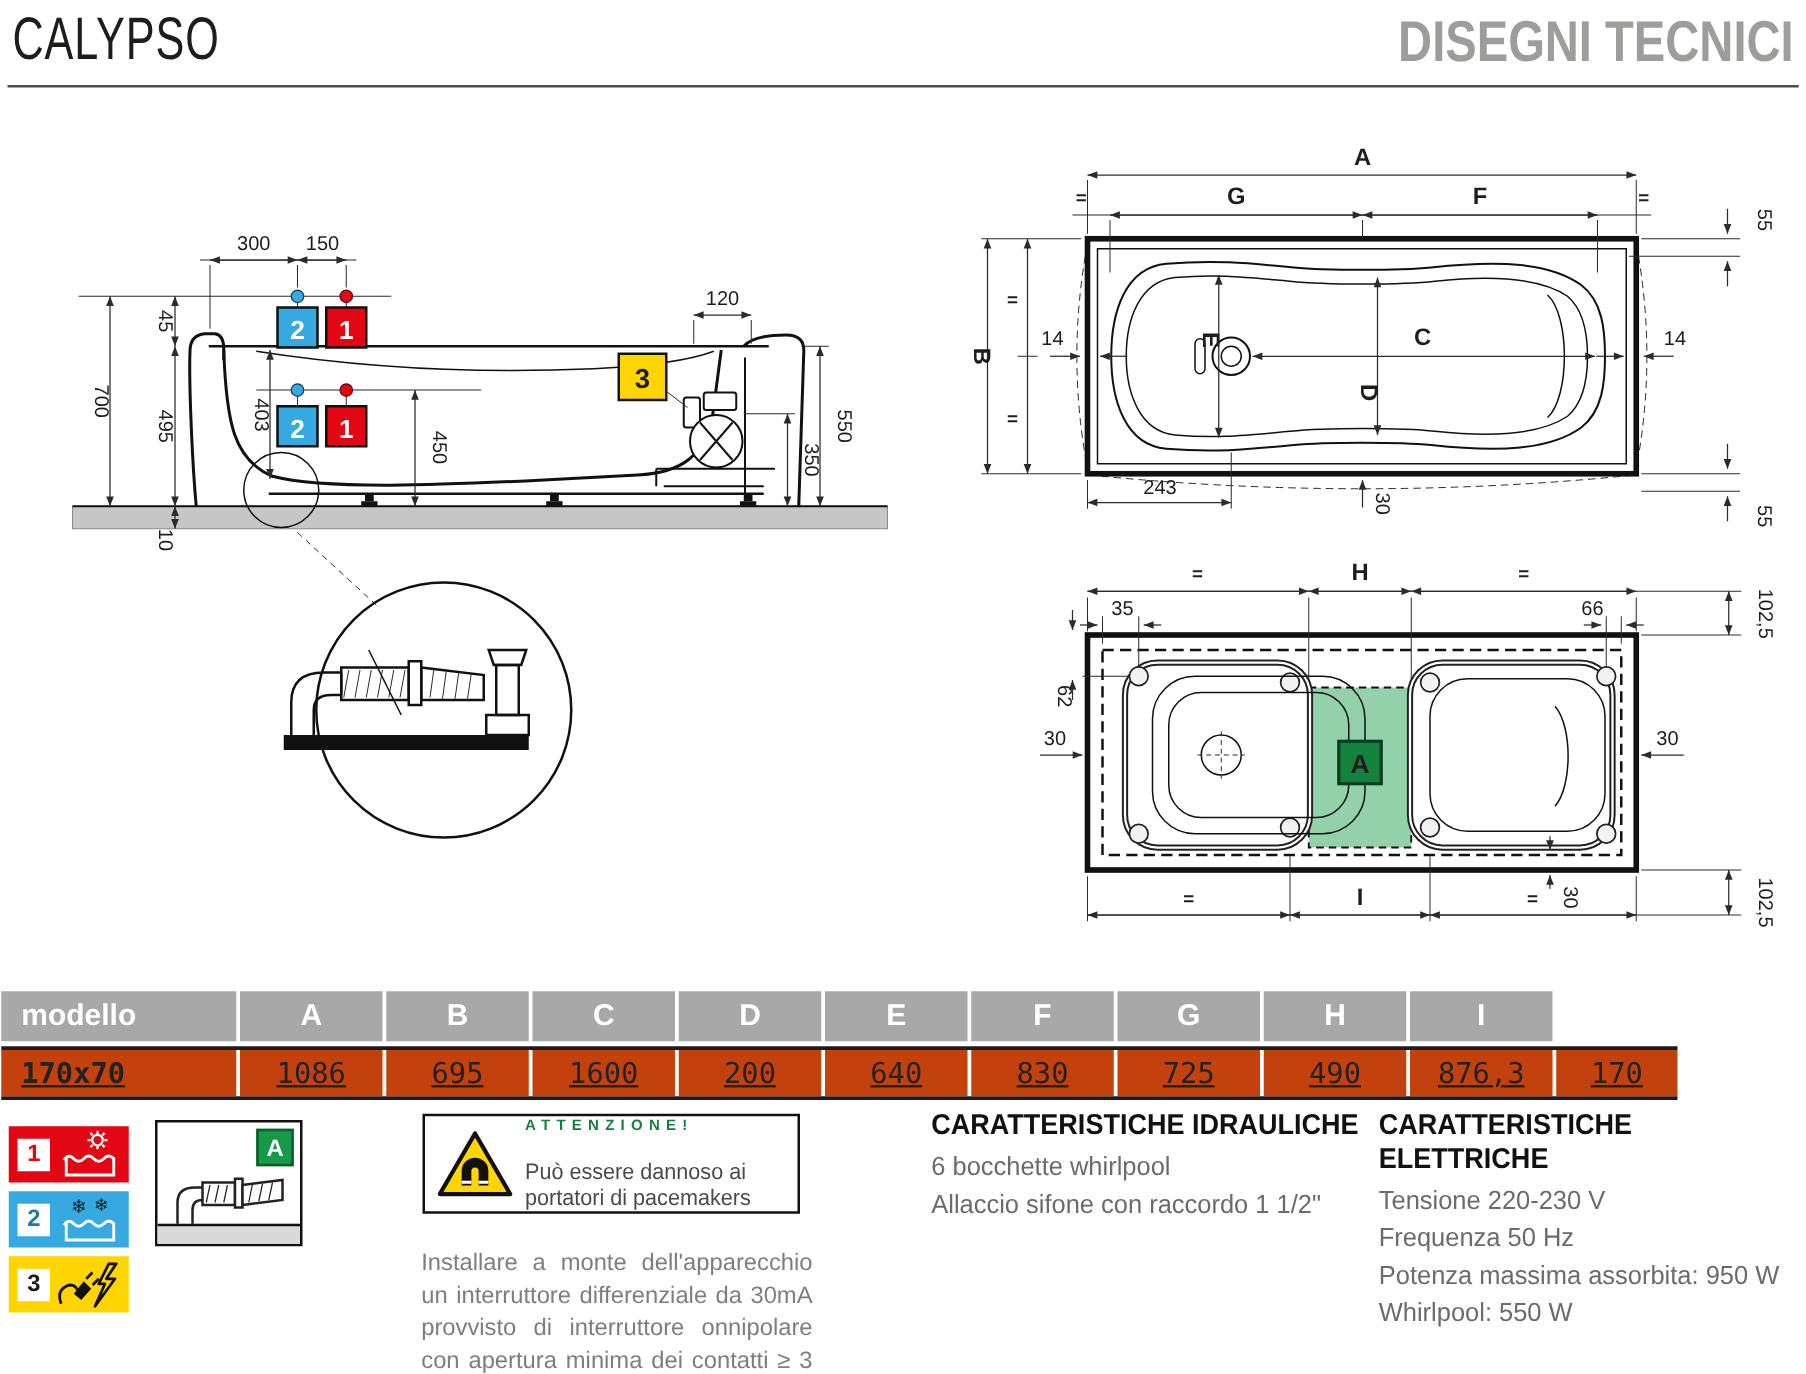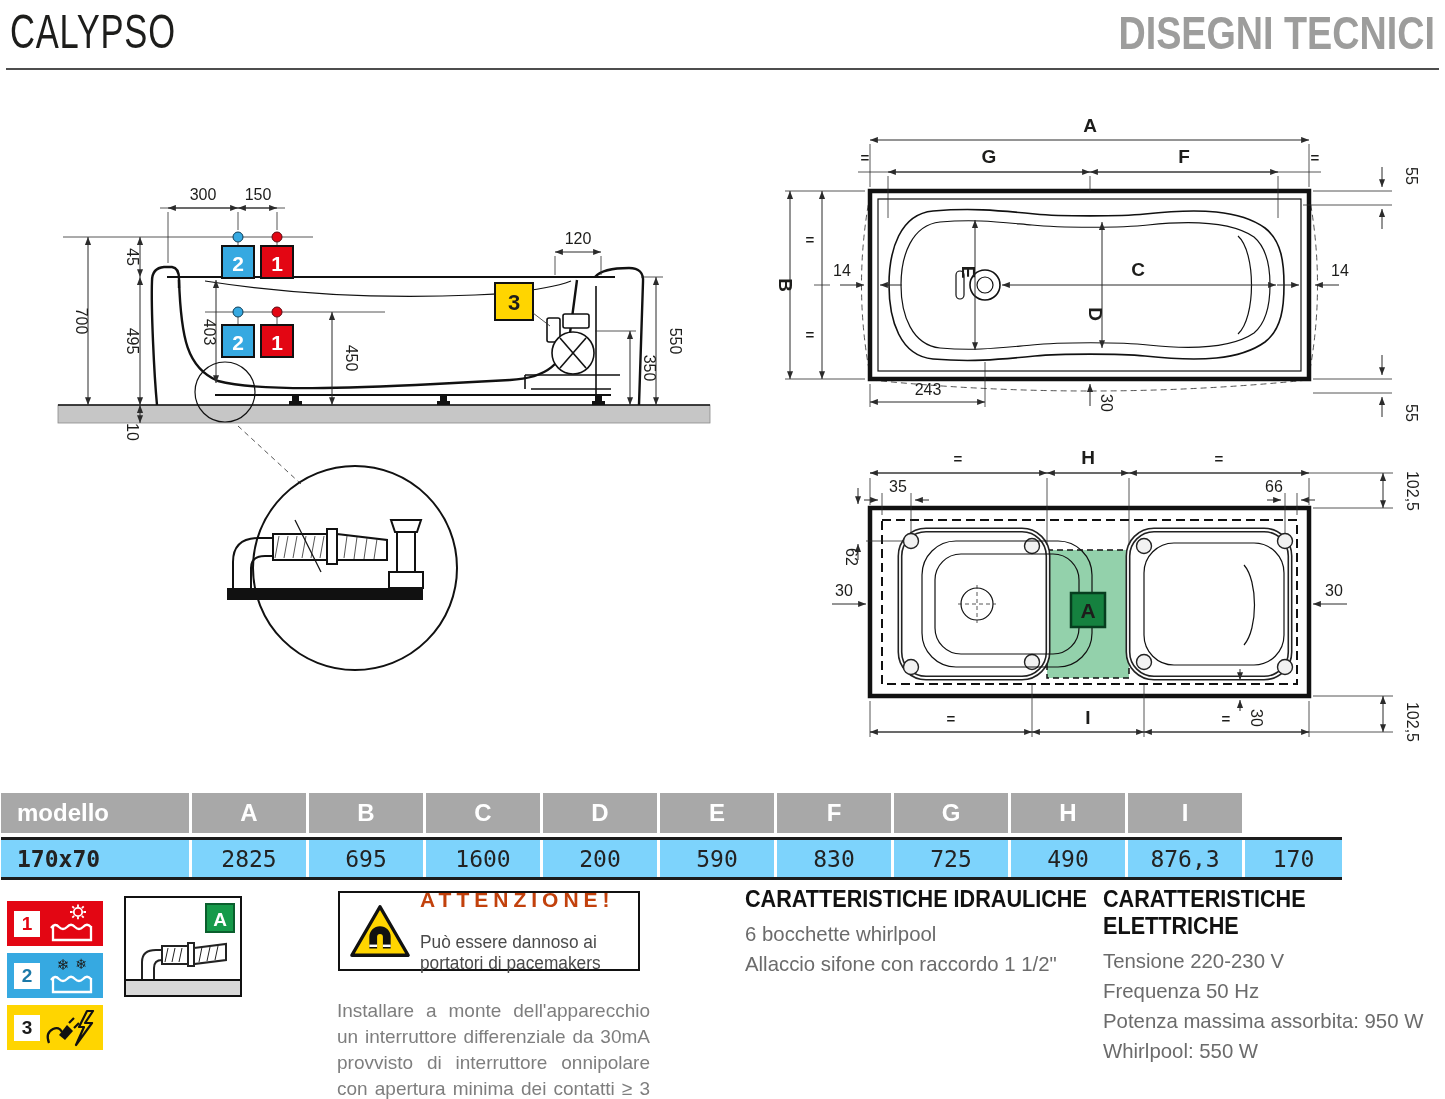--- a/index.html
+++ b/index.html
@@ -26,21 +26,21 @@
   .ext{stroke:#2b2b2b;stroke-width:.8;fill:none;}
   .ol{stroke:#111;fill:none;}
   .thin{stroke-width:1.2}.mid{stroke-width:1.6}.thick{stroke-width:2.4}
   
   .tbl{position:absolute;left:1px;top:793px;width:1341px;}
   .thead,.trow{display:flex;gap:3px;}
   .thead{height:40px;}
   .trow{height:37px;font-family:"DejaVu Sans Mono",monospace;font-size:23px;color:#222;}
   .th{background:#a8a8a8;color:#fff;font-weight:700;font-size:24px;display:flex;align-items:center;justify-content:center;
       transform-origin:center;}
-  .td{background:#7dd3fc;display:flex;align-items:center;justify-content:center;}
+  .td{background:#c2410c;display:flex;align-items:center;justify-content:center;text-decoration:underline;}
   .c0{width:188px;flex:none;box-sizing:border-box;}
   .cn{width:114px;flex:none;}
   .cl{width:199px;flex:1;}
   .th.c0,.td.c0{justify-content:flex-start;padding-left:16px;}
   .td.c0{font-weight:700;}
   .tsep{height:4px;}
   .tline{height:3px;background:#1c1c1c;}
   
   .legend{position:absolute;left:7px;top:901px;display:flex;flex-direction:column;gap:7px;}
   .ltag{width:96px;height:45px;display:flex;align-items:center;padding:0 4px 0 7px;box-sizing:border-box;}
@@ -49,21 +49,21 @@
   .licon{position:static;width:54px;height:42px;margin-left:5px;flex:none;}
   .abox{position:absolute;left:124px;top:896px;width:118px;height:101px;border:2.5px solid #111;background:#fff;box-sizing:border-box;}
   .abadge{position:absolute;top:5px;right:5px;width:30px;height:30px;background:#169a4a;border:2.5px solid #0a5f2d;
           color:#fff;font-weight:700;font-size:19px;text-align:center;line-height:30px;box-sizing:border-box;}
   .afloor{position:absolute;left:0;bottom:0;width:100%;height:16px;background:#d9d9d9;border-top:2px solid #111;box-sizing:border-box;}
   .adrain{left:2px;bottom:15px;width:110px;height:56px;}
   
   .warnbox{position:absolute;left:338px;top:891px;width:302px;height:80px;border:2px solid #111;
            display:flex;align-items:center;gap:8px;padding:4px 8px;box-sizing:border-box;background:#fff;}
   .warntri{position:static;width:64px;height:58px;flex:none;}
-  .warntitle{font-size:21px;font-weight:700;letter-spacing:5px;color:#c2410c;margin-bottom:20px;}
+  .warntitle{font-size:12px;font-weight:700;letter-spacing:5px;color:#15803d;margin-bottom:20px;}
   .warnline{font-size:18px;color:#4a4a4a;line-height:21px;transform:scaleX(.96);transform-origin:left;}
   .note{position:absolute;left:337px;top:998px;width:313px;margin:0;font-size:19px;line-height:26px;
         color:#7e7e7e;text-align:justify;}
   .spec{position:absolute;top:886px;}
   .spec h3{margin:0 0 6px 0;font-size:23px;font-weight:700;color:#111;transform:scaleX(.94);transform-origin:left;}
   .spec .sline{font-size:21px;color:#6b6b6b;line-height:30px;transform:scaleX(.97);transform-origin:left;}
   #hydraulic{left:745px;}
   #electric{left:1103px;}
 </style>
 </head>
@@ -345,25 +345,25 @@
       <div class="th cn">E</div>
       <div class="th cn">F</div>
       <div class="th cn">G</div>
       <div class="th cn">H</div>
       <div class="th cn">I</div>
     </div>
     <div class="tsep"></div>
     <div class="tline"></div>
     <div class="trow">
       <div class="td c0">170x70</div>
-      <div class="td cn">2825</div>
+      <div class="td cn">1086</div>
       <div class="td cn">695</div>
       <div class="td cn">1600</div>
       <div class="td cn">200</div>
-      <div class="td cn">590</div>
+      <div class="td cn">640</div>
       <div class="td cn">830</div>
       <div class="td cn">725</div>
       <div class="td cn">490</div>
       <div class="td cn">876,3</div>
       <div class="td cl">170</div>
     </div>
     <div class="tline"></div>
   </div>
 
   <div class="legend">

